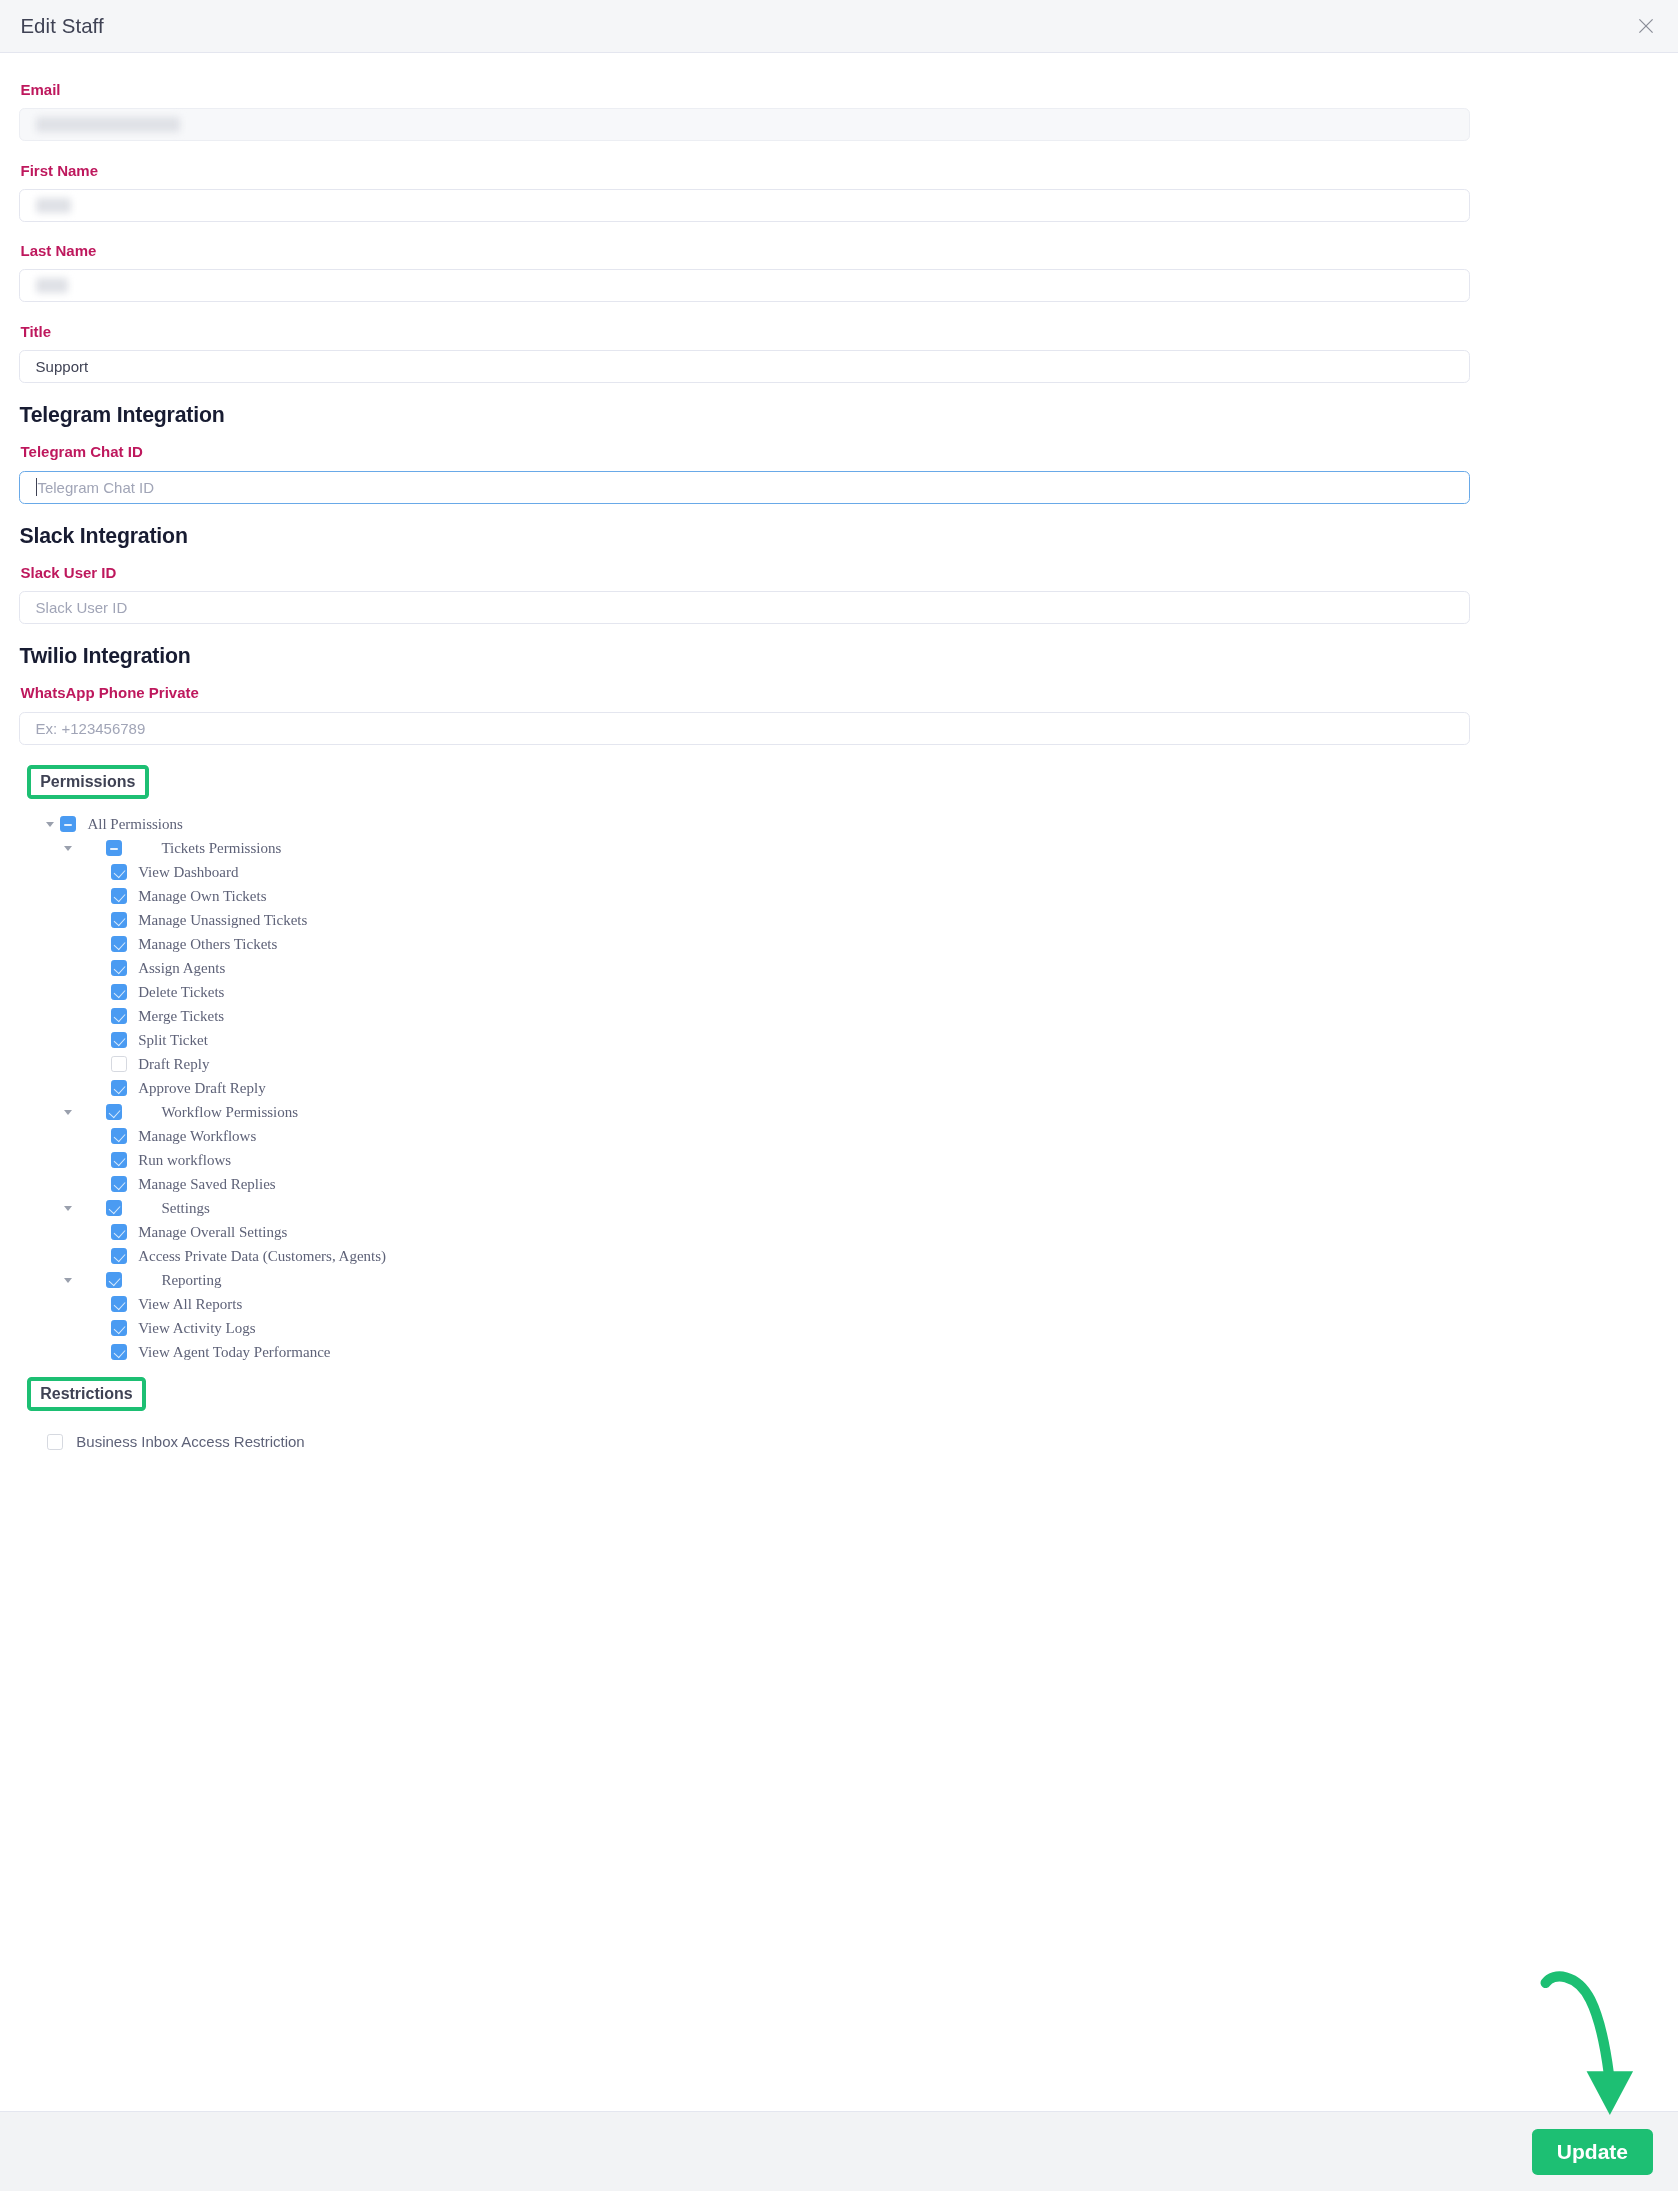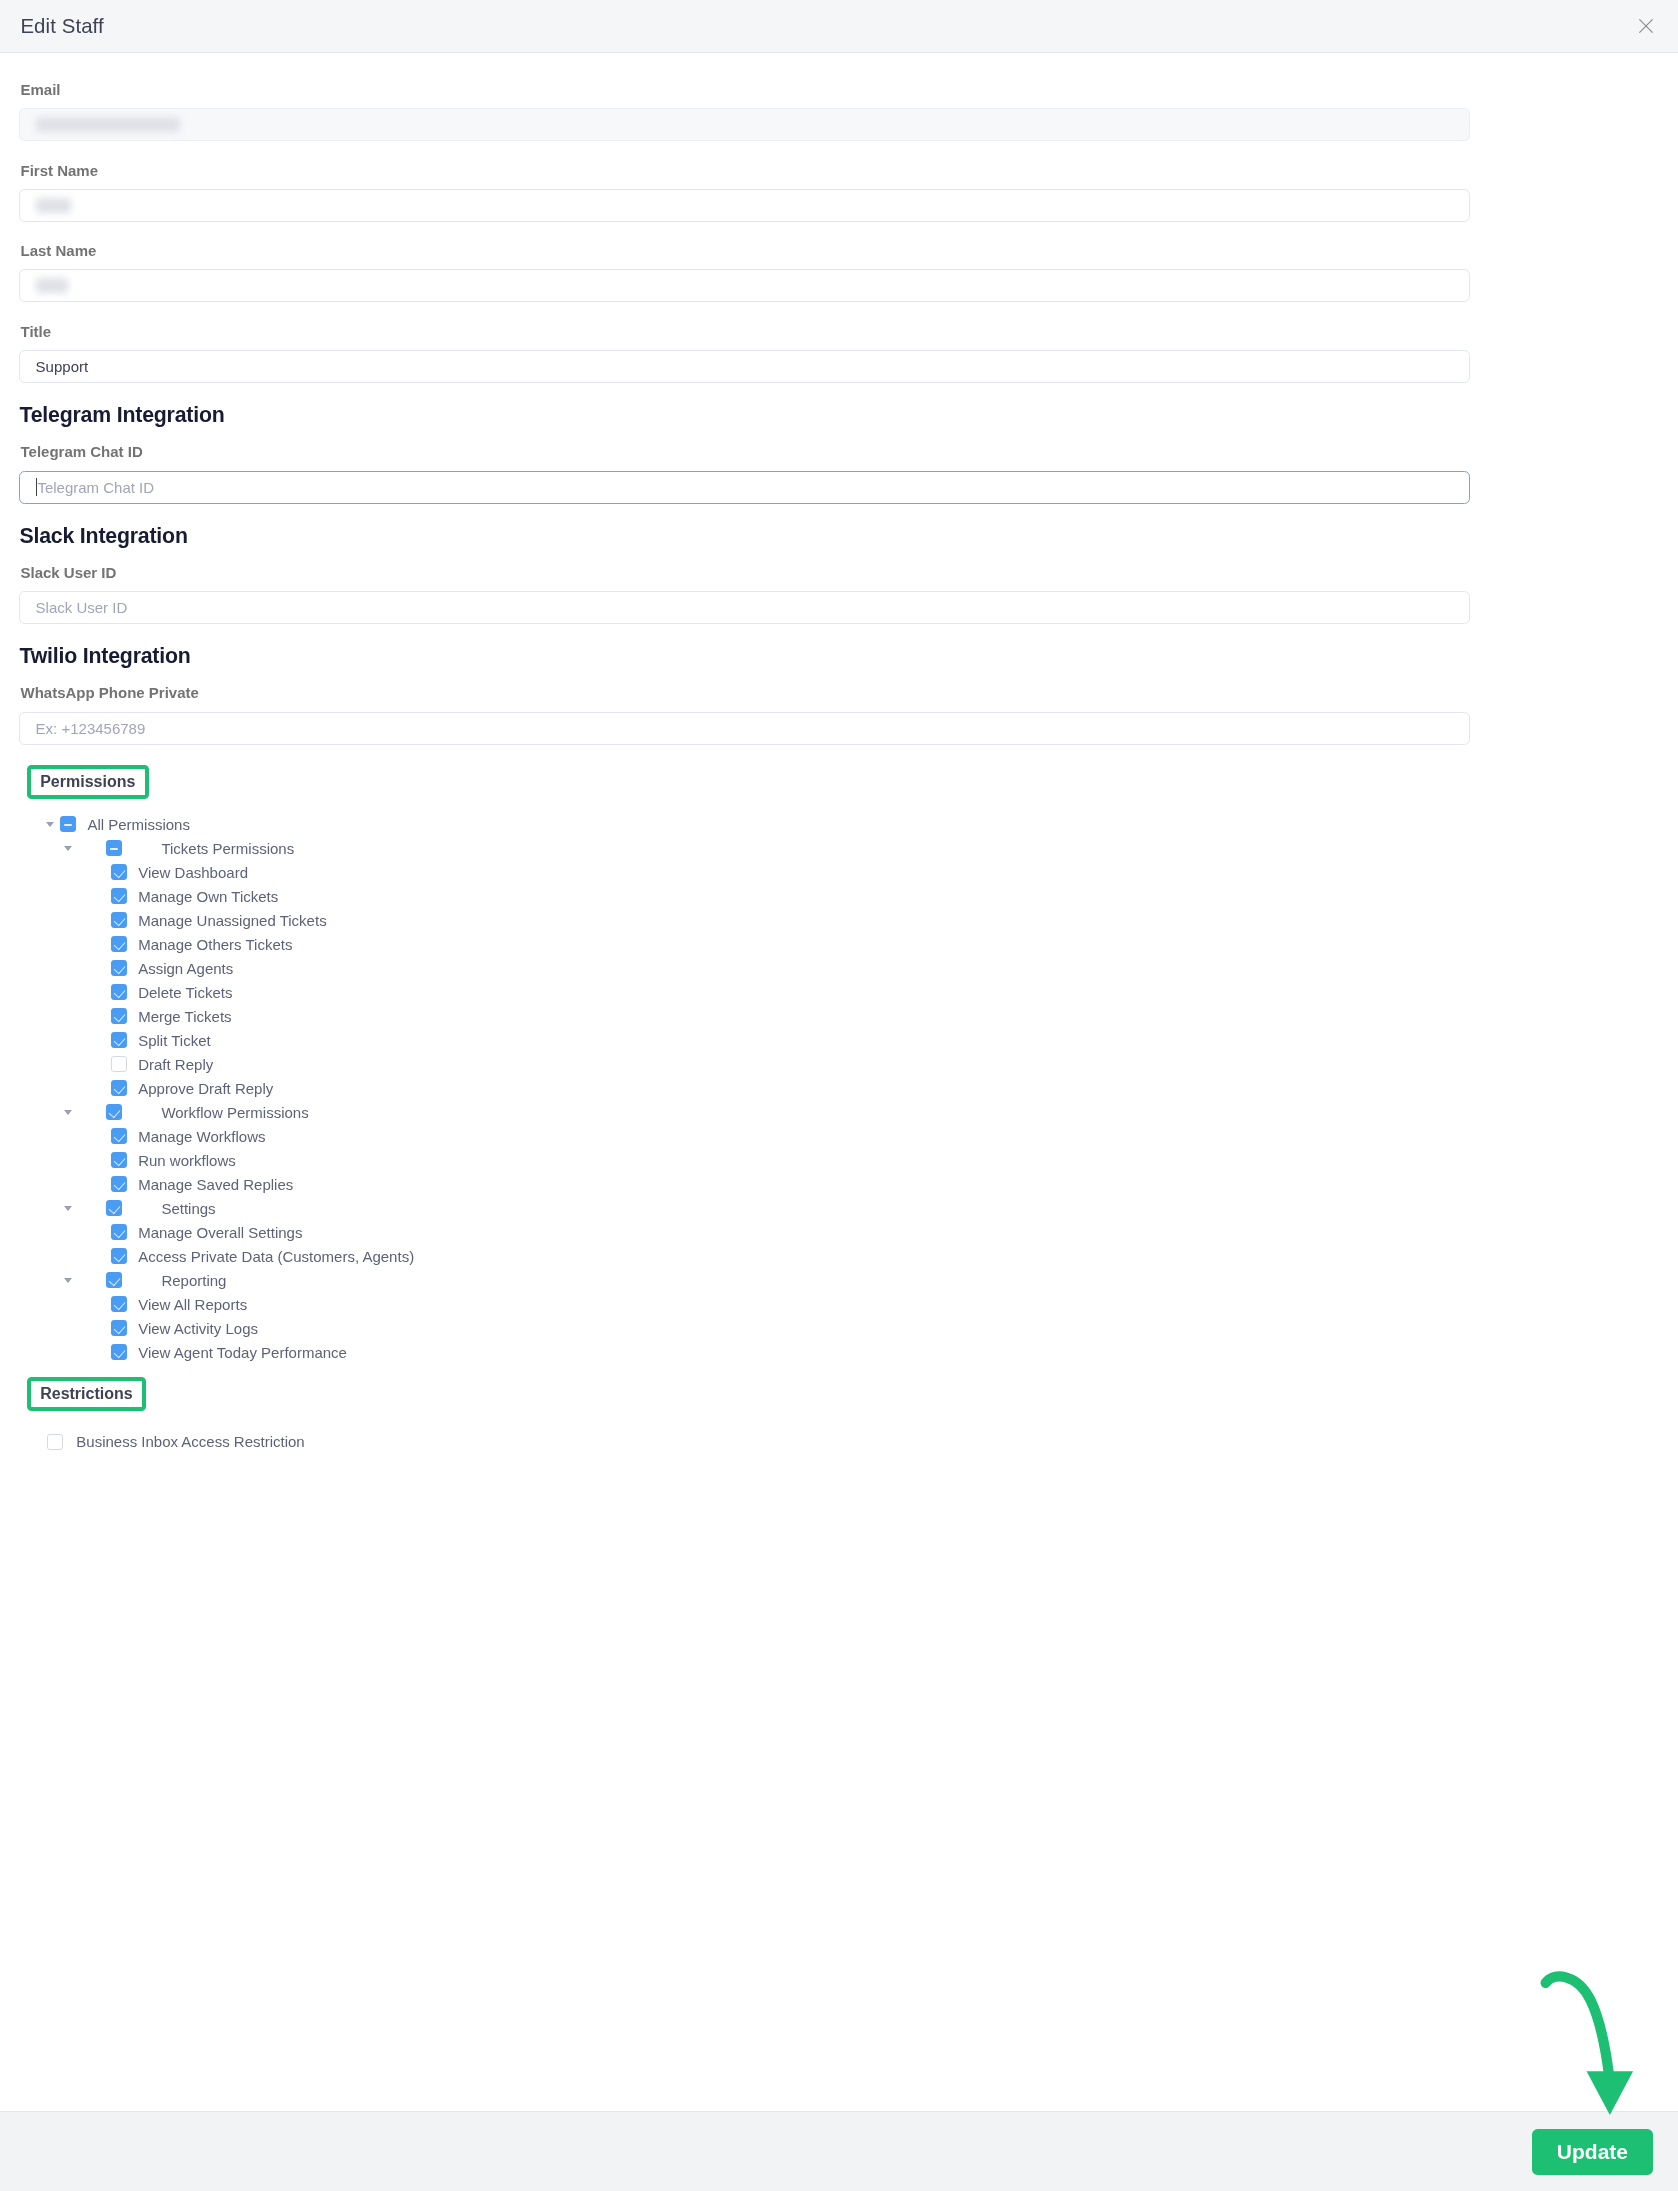--- a/index.html
+++ b/index.html
@@ -45,21 +45,21 @@
   .modal-body {
     padding: 28px 26px 24px 18.6px;
     background: #ffffff;
     height: 2058px;
     overflow: hidden;
   }
 
   .field-label {
     font-size: 15px;
     font-weight: bold;
-    color: #737373;
+    color: #be185d;
     margin: 0 0 10.2px 1.9px;
     display: block;
   }
   .input {
     width: 1451px;
     height: 33px;
     border: 0.9px solid #e4e6ef;
     border-radius: 5.6px;
     background: #ffffff;
     display: flex;
@@ -114,21 +114,21 @@
   }
   .hl-wrap .hl-text {
     font-size: 16px;
     font-weight: bold;
     color: #3f4254;
     line-height: 1;
     display: block;
   }
 
   
-  .tree { margin-top: 13px; }
+  .tree { margin-top: 13px; font-family: Liberation Serif, serif; }
   .tree-row {
     display: flex;
     align-items: center;
     height: 24px;
     margin-bottom: 0px;
   }
   .tree-row.lvl0 { padding-left: 24px; }
   .tree-row.lvl1 { padding-left: 42px; gap: 28px; }
   .tree-row.lvl2 { padding-left: 75px; }
 

